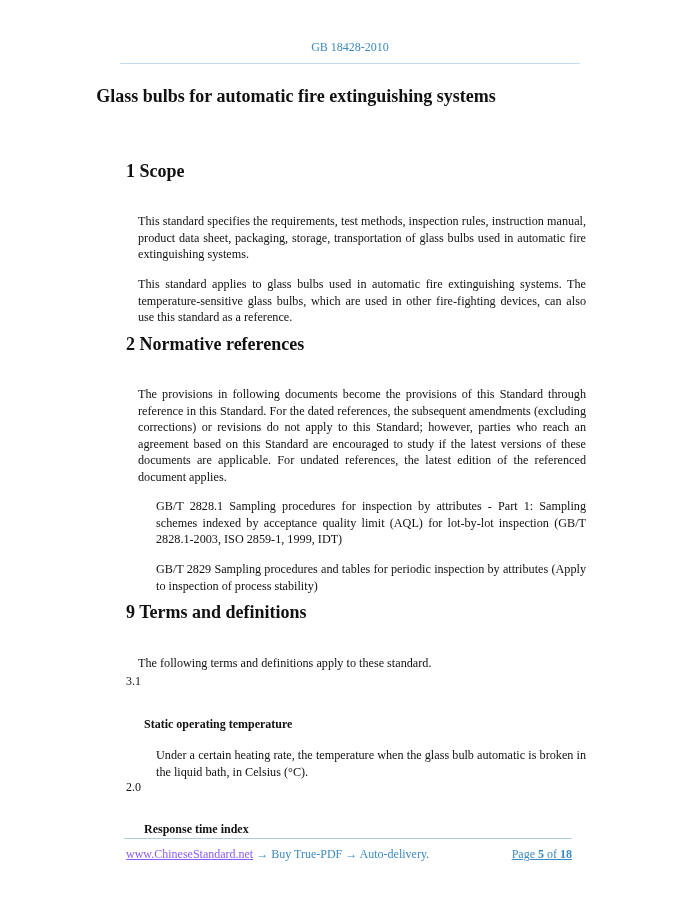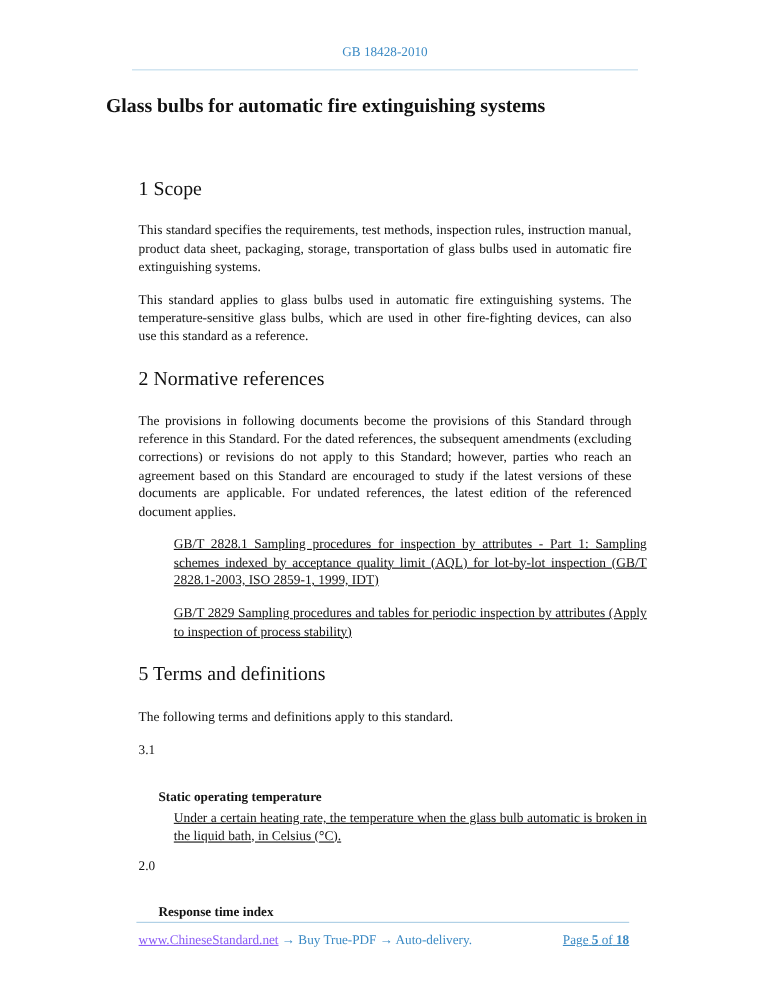--- a/index.html
+++ b/index.html
@@ -4,23 +4,23 @@
 <style>
   html, body { margin: 0; padding: 0; background: #ffffff; }
   body { width: 700px; height: 906px; position: relative; overflow: hidden;
          font-family: "Liberation Serif", "DejaVu Serif", serif; color: #111; }
   .header-code { position: absolute; top: 40px; left: 0; width: 700px; text-align: center;
                  font-size: 12px; color: #3b8ac4; }
   .header-line { position: absolute; top: 63px; left: 120px; width: 460px; height: 1px; background: #bfdbec; }
   .doc-title { position: absolute; top: 86px; left: 0; width: 592px; text-align: center;
                font-size: 18px; font-weight: bold; }
   .content { position: absolute; left: 126px; width: 448px; top: 0; }
-  h2 { position: absolute; margin: 0; font-size: 18px; font-weight: normal; left: 0; white-space: nowrap; }
-  p { margin: 0; font-size: 12.2px; line-height: 16.5px; text-align: justify; position: absolute; left: 0; width: 448px; }
-  p.indent { left: 32px; width: 430px; text-decoration: underline; }
+  h2 { position: absolute; margin: 0; font-size: 18px; font-weight: bold; left: 0; white-space: nowrap; }
+  p { margin: 12px; font-size: 12.2px; line-height: 16.5px; text-align: justify; position: absolute; left: 0; width: 448px; }
+  p.indent { left: 18px; width: 430px; }
   .term-num { position: absolute; left: 0; font-size: 12px; font-weight: normal; }
   .term-name { position: absolute; left: 18px; font-size: 12px; font-weight: bold; margin-top: 12px; }
   .footer-line { position: absolute; top: 838px; left: 124px; width: 448px; height: 1px; background: #a9cde4; }
   .footer { position: absolute; top: 847px; left: 126px; width: 448px; font-size: 12px; color: #3b8ac4; }
   .footer a { color: #8b5cf6; text-decoration: underline; }
   .footer .page { position: absolute; right: 2px; top: 0; text-decoration: underline; }
   .footer .page b { font-weight: bold; }
 </style>
 </head>
 <body>
@@ -36,22 +36,22 @@
 
   <h2 style="top:161px">1 Scope</h2>
   <p style="top:201px">This standard specifies the requirements, test methods, inspection rules, instruction manual, product data sheet, packaging, storage, transportation of glass bulbs used in automatic fire extinguishing systems.</p>
   <p style="top:264px">This standard applies to glass bulbs used in automatic fire extinguishing systems. The temperature-sensitive glass bulbs, which are used in other fire-fighting devices, can also use this standard as a reference.</p>
 
   <h2 style="top:334px">2 Normative references</h2>
   <p style="top:374px">The provisions in following documents become the provisions of this Standard through reference in this Standard. For the dated references, the subsequent amendments (excluding corrections) or revisions do not apply to this Standard; however, parties who reach an agreement based on this Standard are encouraged to study if the latest versions of these documents are applicable. For undated references, the latest edition of the referenced document applies.</p>
   <p class="indent" style="top:486px">GB/T 2828.1 Sampling procedures for inspection by attributes - Part 1: Sampling schemes indexed by acceptance quality limit (AQL) for lot-by-lot inspection (GB/T 2828.1-2003, ISO 2859-1, 1999, IDT)</p>
   <p class="indent" style="top:549px">GB/T 2829 Sampling procedures and tables for periodic inspection by attributes (Apply to inspection of process stability)</p>
 
-  <h2 style="top:602px">5 Terms and definitions</h2>
-  <p style="top:643px">The following terms and definitions apply to this standard.</p>
+  <h2 style="top:602px">9 Terms and definitions</h2>
+  <p style="top:643px">The following terms and definitions apply to these standard.</p>
   <div class="term-num" style="top:674px">3.1</div>
   <div class="term-name" style="top:705px">Static operating temperature</div>
   <p class="indent" style="top:735px">Under a certain heating rate, the temperature when the glass bulb automatic is broken in the liquid bath, in Celsius (°C).</p>
   <div class="term-num" style="top:780px">2.0</div>
   <div class="term-name" style="top:810px">Response time index</div>
 </div>
 
 <div class="footer-line"></div>
 <div class="footer">
   <a href="#">www.ChineseStandard.net</a><span> → Buy True-PDF → Auto-delivery.</span>

